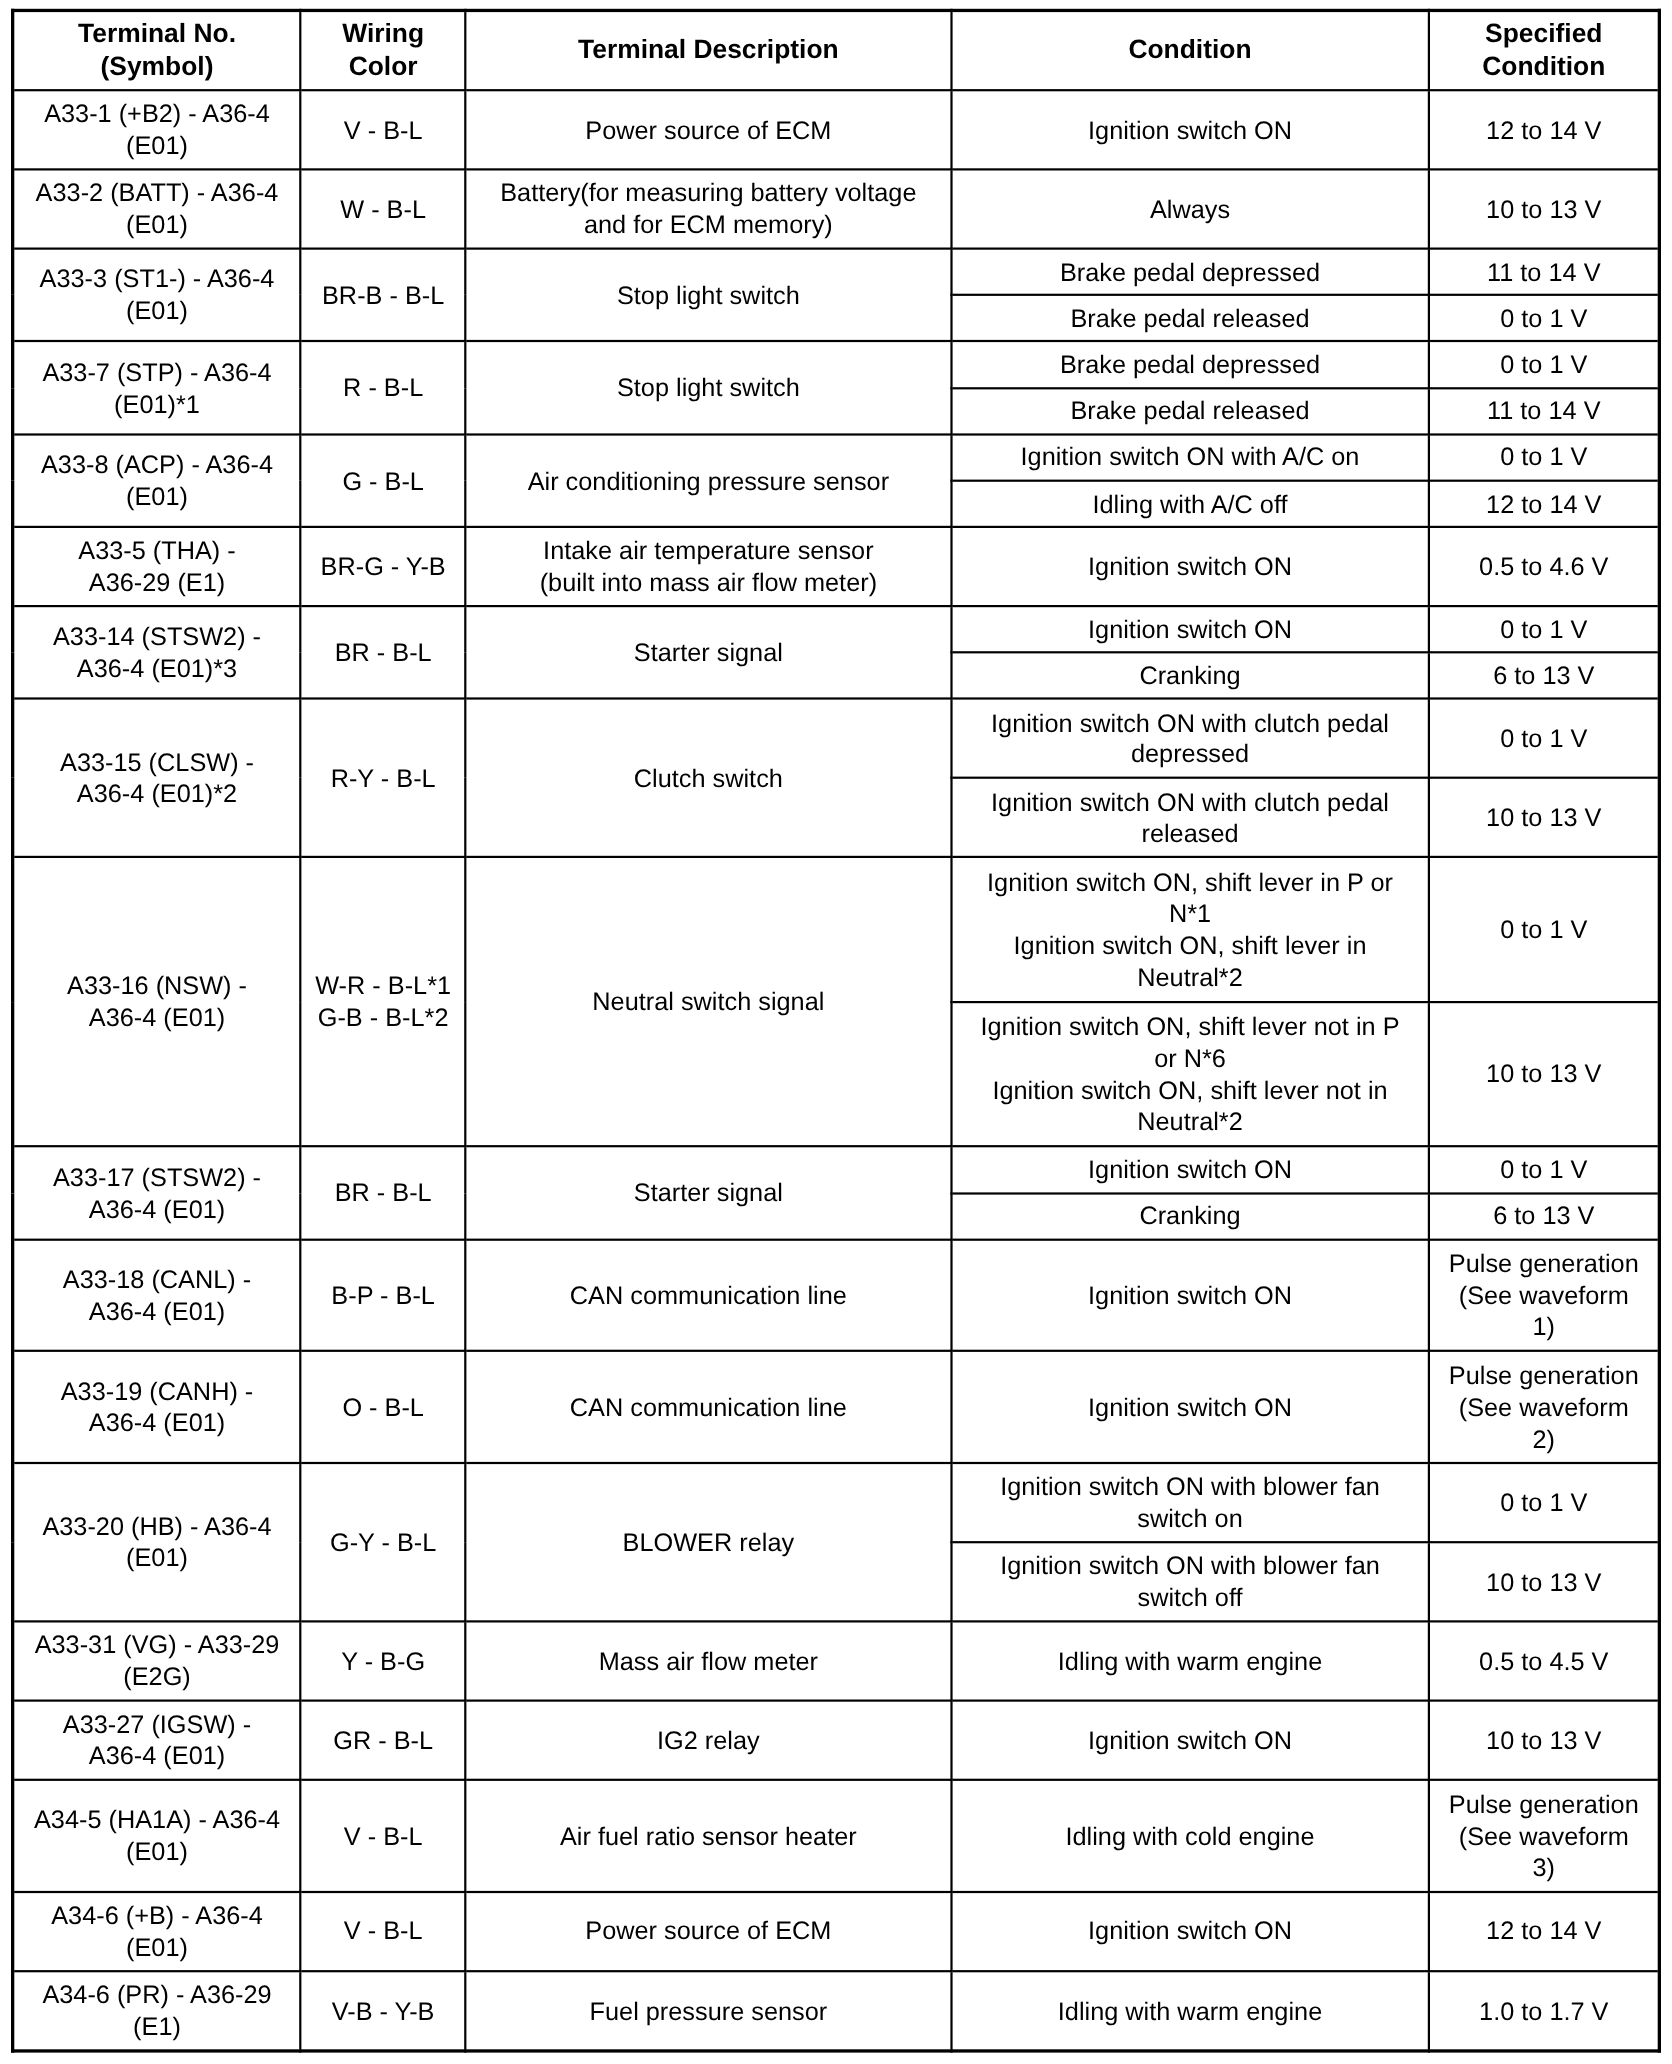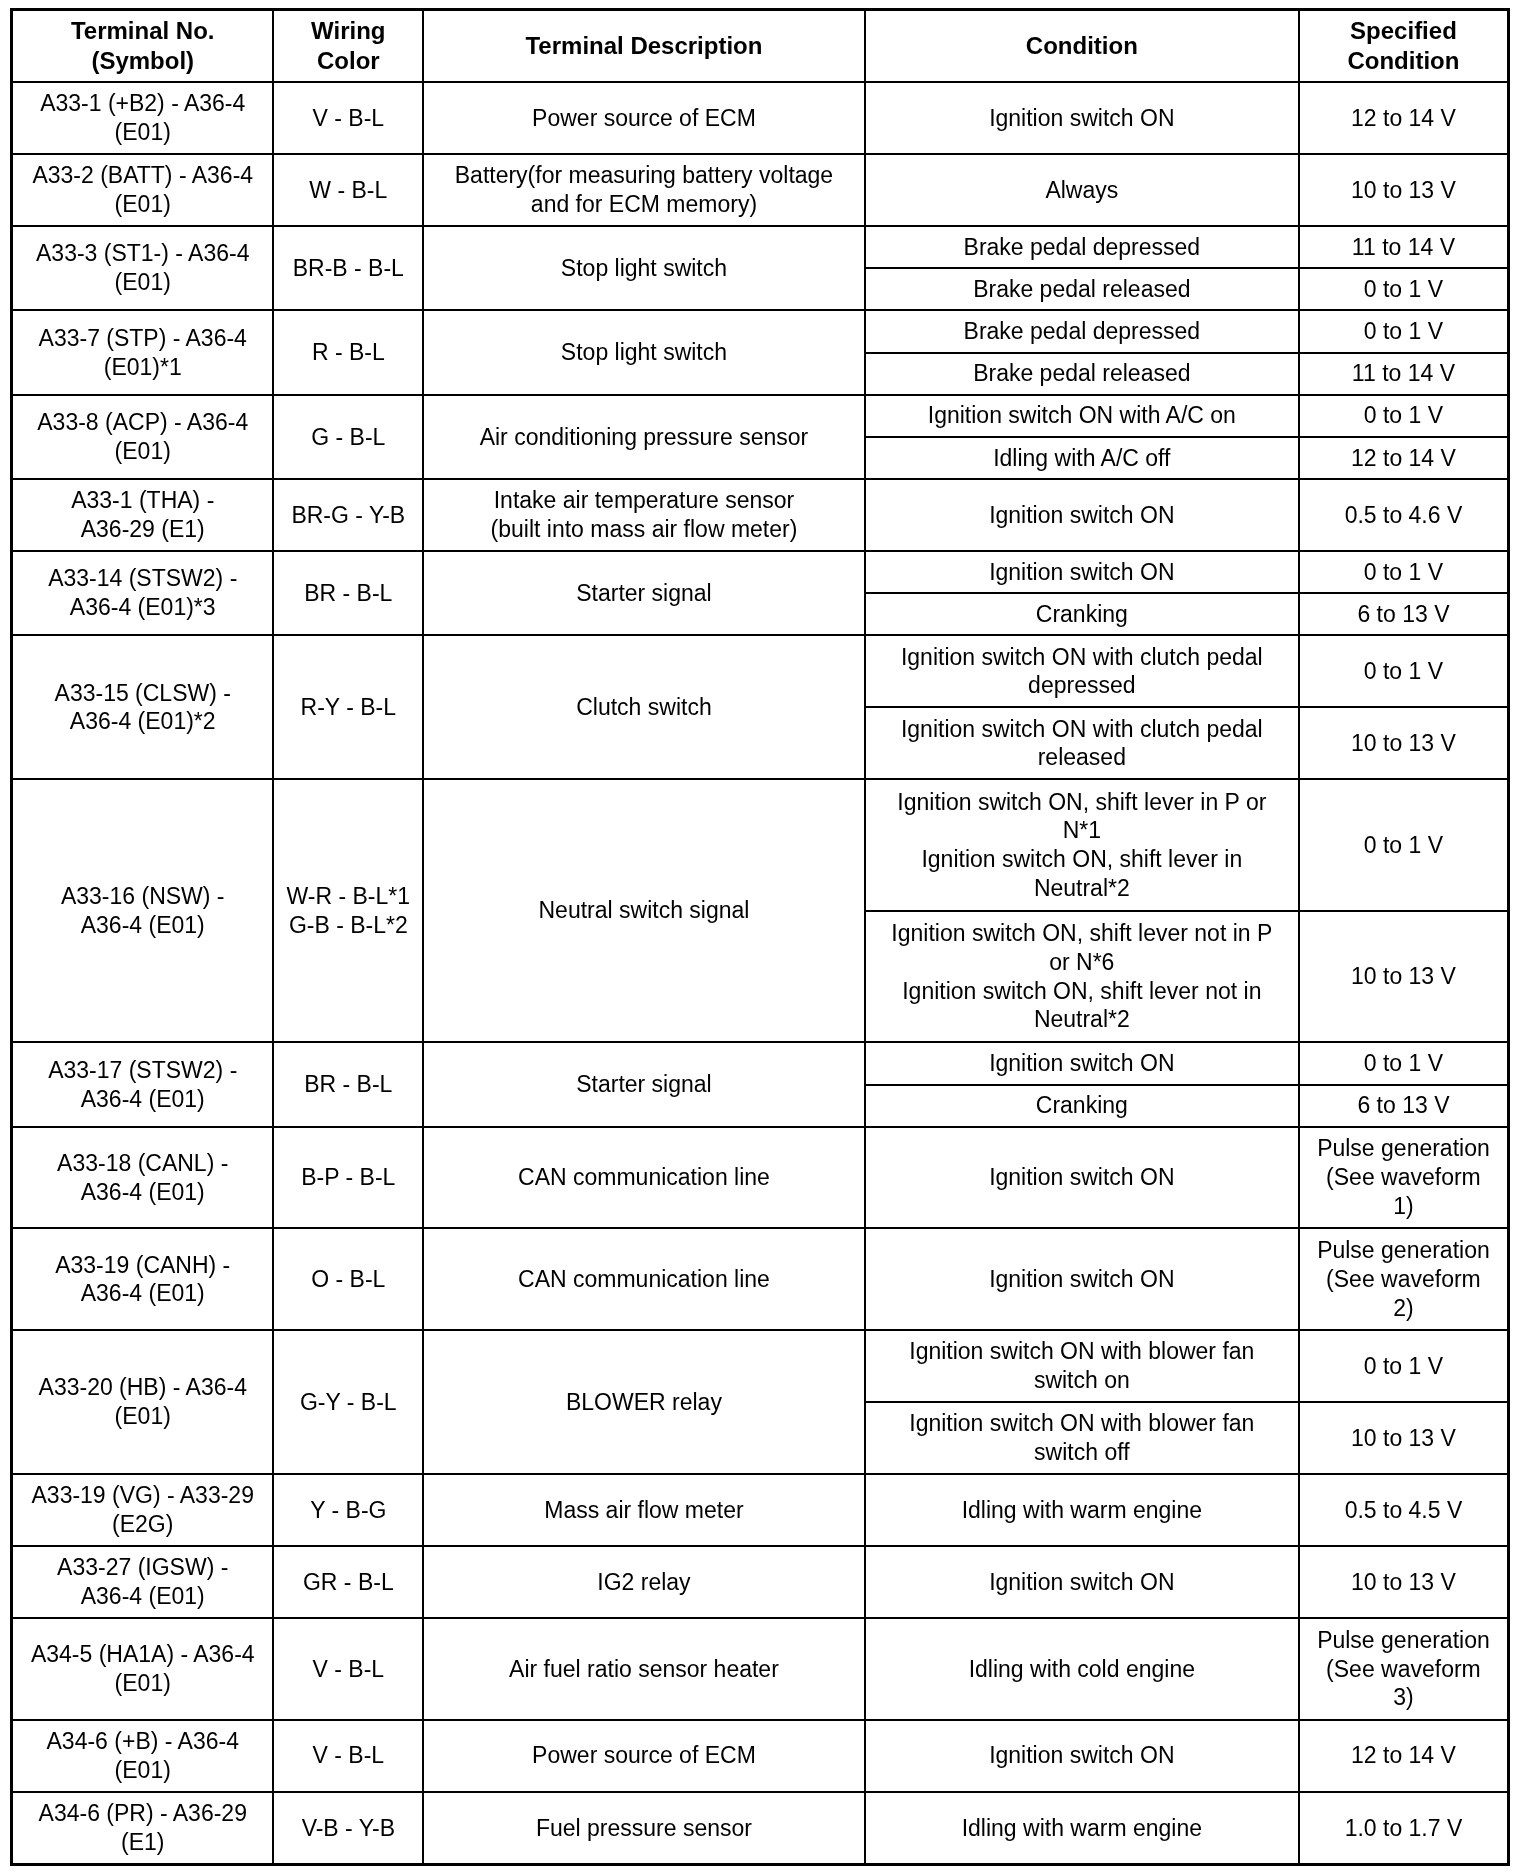--- a/index.html
+++ b/index.html
@@ -118,21 +118,21 @@
         <td rowspan="2">Air conditioning pressure sensor</td>
         <td>Ignition switch ON with A/C on</td>
         <td>0 to 1 V</td>
       </tr>
       <tr>
         <td>Idling with A/C off</td>
         <td>12 to 14 V</td>
       </tr>
 
       <tr>
-        <td>A33-1 (THA) -
+        <td>A33-5 (THA) -
 A36-29 (E1)</td>
         <td>BR-G - Y-B</td>
         <td>Intake air temperature sensor
 (built into mass air flow meter)</td>
         <td>Ignition switch ON</td>
         <td>0.5 to 4.6 V</td>
       </tr>
 
       <tr>
         <td rowspan="2">A33-14 (STSW2) -
@@ -226,21 +226,21 @@
 switch on</td>
         <td>0 to 1 V</td>
       </tr>
       <tr>
         <td>Ignition switch ON with blower fan
 switch off</td>
         <td>10 to 13 V</td>
       </tr>
 
       <tr>
-        <td>A33-19 (VG) - A33-29
+        <td>A33-31 (VG) - A33-29
 (E2G)</td>
         <td>Y - B-G</td>
         <td>Mass air flow meter</td>
         <td>Idling with warm engine</td>
         <td>0.5 to 4.5 V</td>
       </tr>
 
       <tr>
         <td>A33-27 (IGSW) -
 A36-4 (E01)</td>

